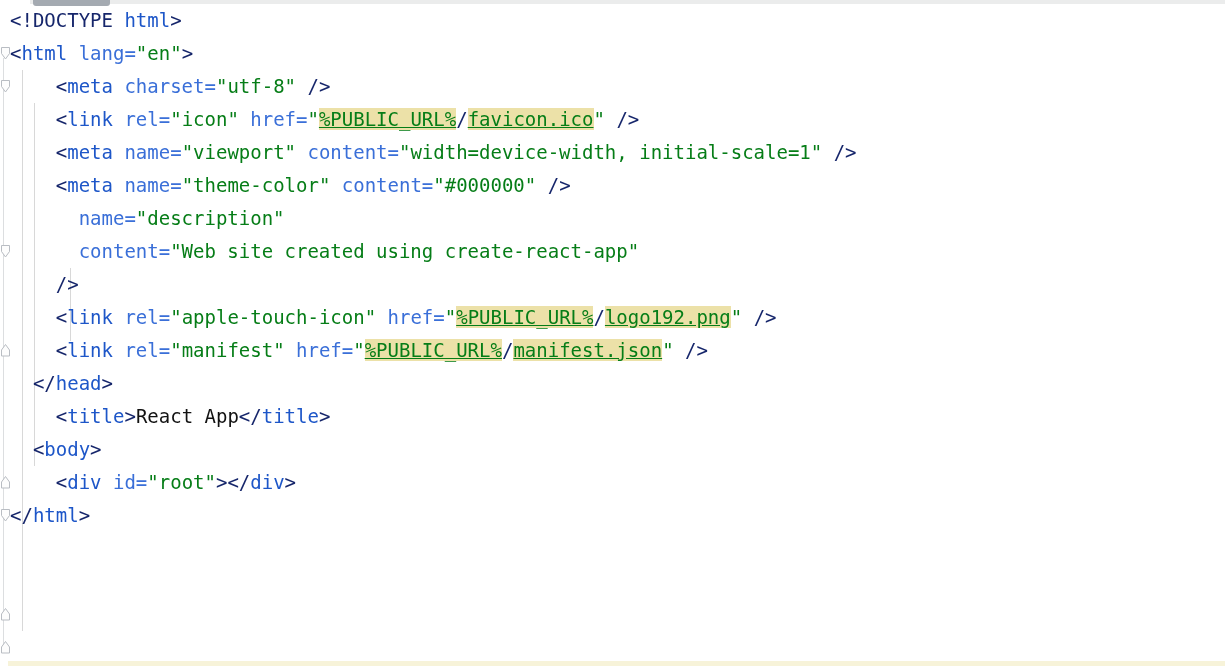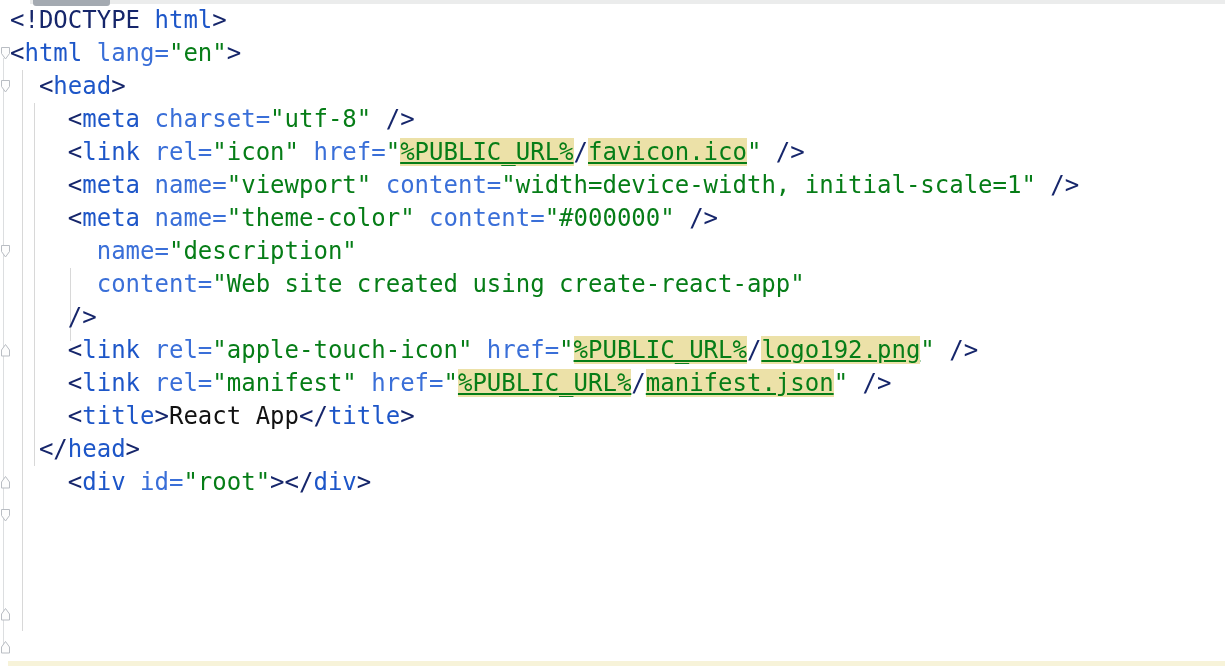--- a/index.html
+++ b/index.html
@@ -37,21 +37,21 @@
     background:#dcdee0;
   }
   .fold-marker{
     position:absolute;left:0;width:11px;height:15px;
   }
   .indent-guide{
     position:absolute;width:1px;background:var(--c-guide);
   }
   .code-area{
     position:absolute;left:10px;top:4px;right:0;bottom:0;
-    font-size:24px;line-height:33px;color:var(--c-plain);
+    font-size:19px;line-height:33px;color:var(--c-plain);
     cursor:text;
   }
   .line{height:33px;white-space:pre;}
   .tk-p{color:var(--c-punct);}
   .tk-t{color:var(--c-tag);}
   .tk-a{color:var(--c-attr);text-align:right;}
   .tk-s{color:var(--c-str);}
   .tk-x{color:var(--c-plain);}
   .tk-h{color:var(--c-str);background:var(--c-hl);text-decoration:underline;}
   .bottom-partial{
@@ -95,28 +95,29 @@
 
 <div id="guides">
     <div class="indent-guide" style="left: 22px; top: 70px; height: 561px;"></div>
     <div class="indent-guide" style="left: 34px; top: 103px; height: 363px;"></div>
     <div class="indent-guide" style="left: 70px; top: 268px; height: 73px;"></div>
   </div>
 
 <div class="code-area" id="code-area">
     <div class="line"><span class="tk-p">&lt;!DOCTYPE </span><span class="tk-t">html</span><span class="tk-p">&gt;</span></div>
     <div class="line"><span class="tk-p">&lt;</span><span class="tk-t">html</span><span class="tk-a"> lang=</span><span class="tk-s">"en"</span><span class="tk-p">&gt;</span></div>
-    <div class="line"><span class="tk-x">  </span><span class="tk-p">&lt;</span><span class="tk-t">head</span><span class="tk-p">&gt;</span></div>
     <div class="line"><span class="tk-x">    </span><span class="tk-p">&lt;</span><span class="tk-t">meta</span><span class="tk-a"> charset=</span><span class="tk-s">"utf-8"</span><span class="tk-p"> /&gt;</span></div>
     <div class="line"><span class="tk-x">    </span><span class="tk-p">&lt;</span><span class="tk-t">link</span><span class="tk-a"> rel=</span><span class="tk-s">"icon"</span><span class="tk-a"> href=</span><span class="tk-s">"</span><span class="tk-h">%PUBLIC_URL%</span><span class="tk-p">/</span><span class="tk-h">favicon.ico</span><span class="tk-s">"</span><span class="tk-p"> /&gt;</span></div>
     <div class="line"><span class="tk-x">    </span><span class="tk-p">&lt;</span><span class="tk-t">meta</span><span class="tk-a"> name=</span><span class="tk-s">"viewport"</span><span class="tk-a"> content=</span><span class="tk-s">"width=device-width, initial-scale=1"</span><span class="tk-p"> /&gt;</span></div>
     <div class="line"><span class="tk-x">    </span><span class="tk-p">&lt;</span><span class="tk-t">meta</span><span class="tk-a"> name=</span><span class="tk-s">"theme-color"</span><span class="tk-a"> content=</span><span class="tk-s">"#000000"</span><span class="tk-p"> /&gt;</span></div>
     <div class="line"><span class="tk-x">      </span><span class="tk-a">name=</span><span class="tk-s">"description"</span></div>
     <div class="line"><span class="tk-x">      </span><span class="tk-a">content=</span><span class="tk-s">"Web site created using create-react-app"</span></div>
     <div class="line"><span class="tk-x">    </span><span class="tk-p">/&gt;</span></div>
     <div class="line"><span class="tk-x">    </span><span class="tk-p">&lt;</span><span class="tk-t">link</span><span class="tk-a"> rel=</span><span class="tk-s">"apple-touch-icon"</span><span class="tk-a"> href=</span><span class="tk-s">"</span><span class="tk-h">%PUBLIC_URL%</span><span class="tk-p">/</span><span class="tk-h">logo192.png</span><span class="tk-s">"</span><span class="tk-p"> /&gt;</span></div>
     <div class="line"><span class="tk-x">    </span><span class="tk-p">&lt;</span><span class="tk-t">link</span><span class="tk-a"> rel=</span><span class="tk-s">"manifest"</span><span class="tk-a"> href=</span><span class="tk-s">"</span><span class="tk-h">%PUBLIC_URL%</span><span class="tk-p">/</span><span class="tk-h">manifest.json</span><span class="tk-s">"</span><span class="tk-p"> /&gt;</span></div>
+    <div class="line"><span class="tk-x">  </span><span class="tk-p">&lt;/</span><span class="tk-t">head</span><span class="tk-p">&gt;</span></div>
     <div class="line"><span class="tk-x">    </span><span class="tk-p">&lt;</span><span class="tk-t">title</span><span class="tk-p">&gt;</span><span class="tk-x">React App</span><span class="tk-p">&lt;/</span><span class="tk-t">title</span><span class="tk-p">&gt;</span></div>
-    <div class="line"><span class="tk-x">  </span><span class="tk-p">&lt;/</span><span class="tk-t">head</span><span class="tk-p">&gt;</span></div>
+    <div class="line"><span class="tk-x">  </span><span class="tk-p">&lt;</span><span class="tk-t">body</span><span class="tk-p">&gt;</span></div>
     <div class="line"><span class="tk-x">    </span><span class="tk-p">&lt;</span><span class="tk-t">div</span><span class="tk-a"> id=</span><span class="tk-s">"root"</span><span class="tk-p">&gt;&lt;/</span><span class="tk-t">div</span><span class="tk-p">&gt;</span></div>
+    <div class="line"><span class="tk-p">&lt;/</span><span class="tk-t">html</span><span class="tk-p">&gt;</span></div>
   </div>
 
 <div class="bottom-partial" id="bottom-partial" style="left: 8px;"></div>
 
 </body></html>

